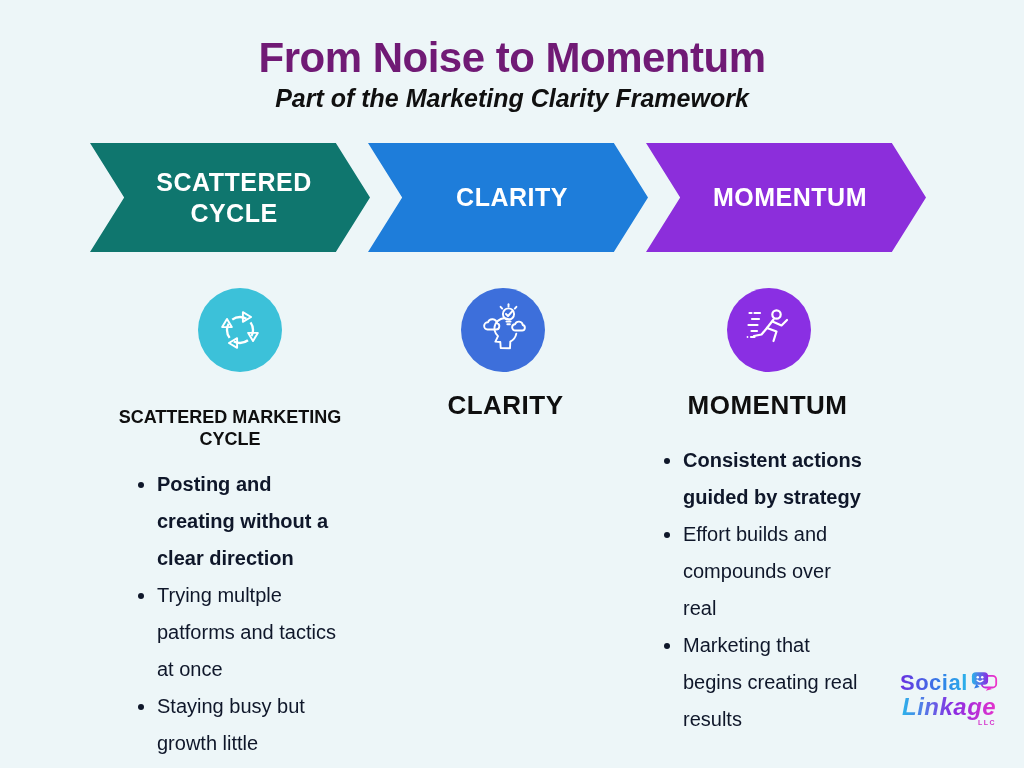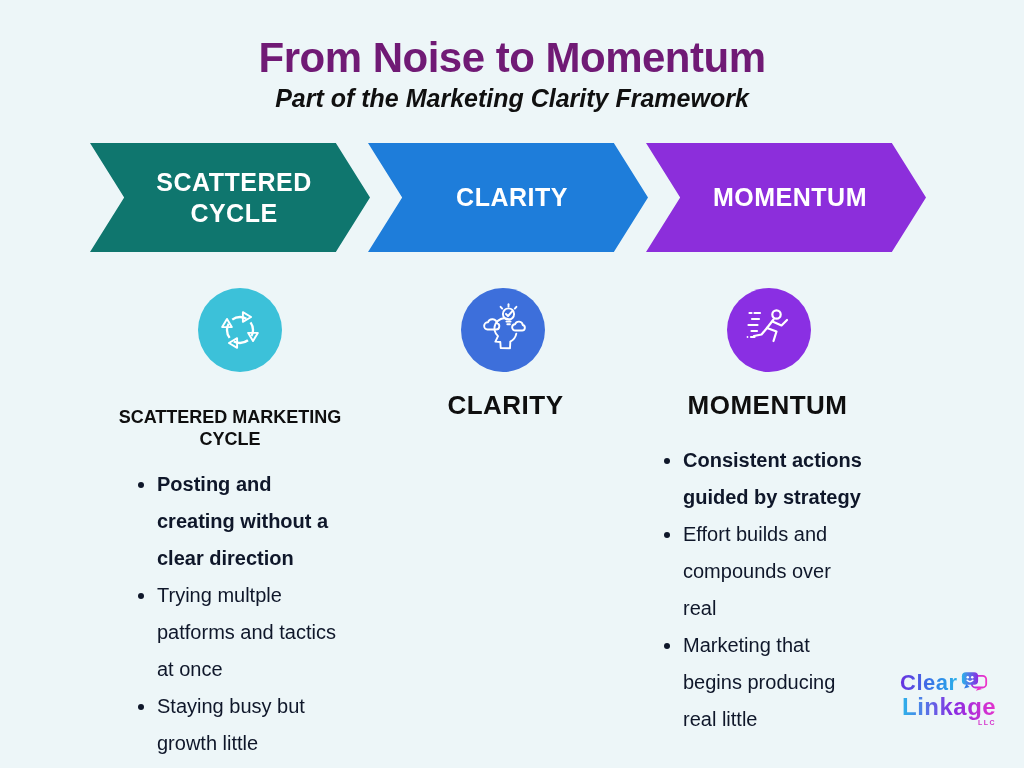--- a/index.html
+++ b/index.html
@@ -63,21 +63,21 @@
   }
   ul.bullets li.bold { font-weight:bold; }
 
   .col-1 ul.bullets { margin:8px 28px 0 36px; }
   .col-2 ul.bullets { margin:22px 0 0 4px; }
   .col-3 ul.bullets { margin:22px 16px 0 2px; }
 
   
   .logo { position:absolute; left:894px; top:670px; width:112px; }
   .logo-row  { display:flex; align-items:center; justify-content:flex-start; gap:3px; padding-left:6px; }
-  .logo-row2 { margin-top:-3px; padding-left:8px; }
+  .logo-row2 { margin-top:-3px; padding-left:8px;font-style:italic; }
   .gtext {
     font-weight:bold; font-size:22px; letter-spacing:0.5px;
     background-clip:text; -webkit-background-clip:text;
     color:transparent; -webkit-text-fill-color:transparent;
     display:inline-block;
   }
   .g-social  { background-image:linear-gradient(90deg,#6a2fe0 0%,#2f86e8 65%,#2bb3ea 100%); }
   .g-linkage { background-image:linear-gradient(90deg,#2bb3ea 0%,#8a2be2 55%,#e433cc 100%); font-size:24px; }
   .llc {
     text-align:right; font-size:7px; font-weight:bold; letter-spacing:1.5px;
@@ -153,27 +153,27 @@
 
 <div class="col col-2">
   <div class="col-heading h-big">CLARITY</div>
 </div>
 
 <div class="col col-3">
   <div class="col-heading h-big">MOMENTUM</div>
   <ul class="bullets">
     <li class="bold">Consistent actions guided by strategy</li>
     <li>Effort builds and compounds over real</li>
-    <li>Marketing that begins producing real little</li>
+    <li>Marketing that begins creating real results</li>
   </ul>
 </div>
 
 <div class="logo">
   <div class="logo-row">
-    <span class="gtext g-social">Clear</span>
+    <span class="gtext g-social">Social</span>
     <svg class="bubble" width="27" height="24" viewBox="0 0 30 26">
       <defs>
         <linearGradient id="bg1" x1="0" y1="0" x2="1" y2="0">
           <stop offset="0" stop-color="#2bb3ea"></stop>
             <stop offset="1" stop-color="#8a2be2"></stop>
         </linearGradient>
         <linearGradient id="bg2" x1="0" y1="0" x2="1" y2="0">
           <stop offset="0" stop-color="#b02be0"></stop>
             <stop offset="1" stop-color="#ef33c8"></stop>
         </linearGradient>

